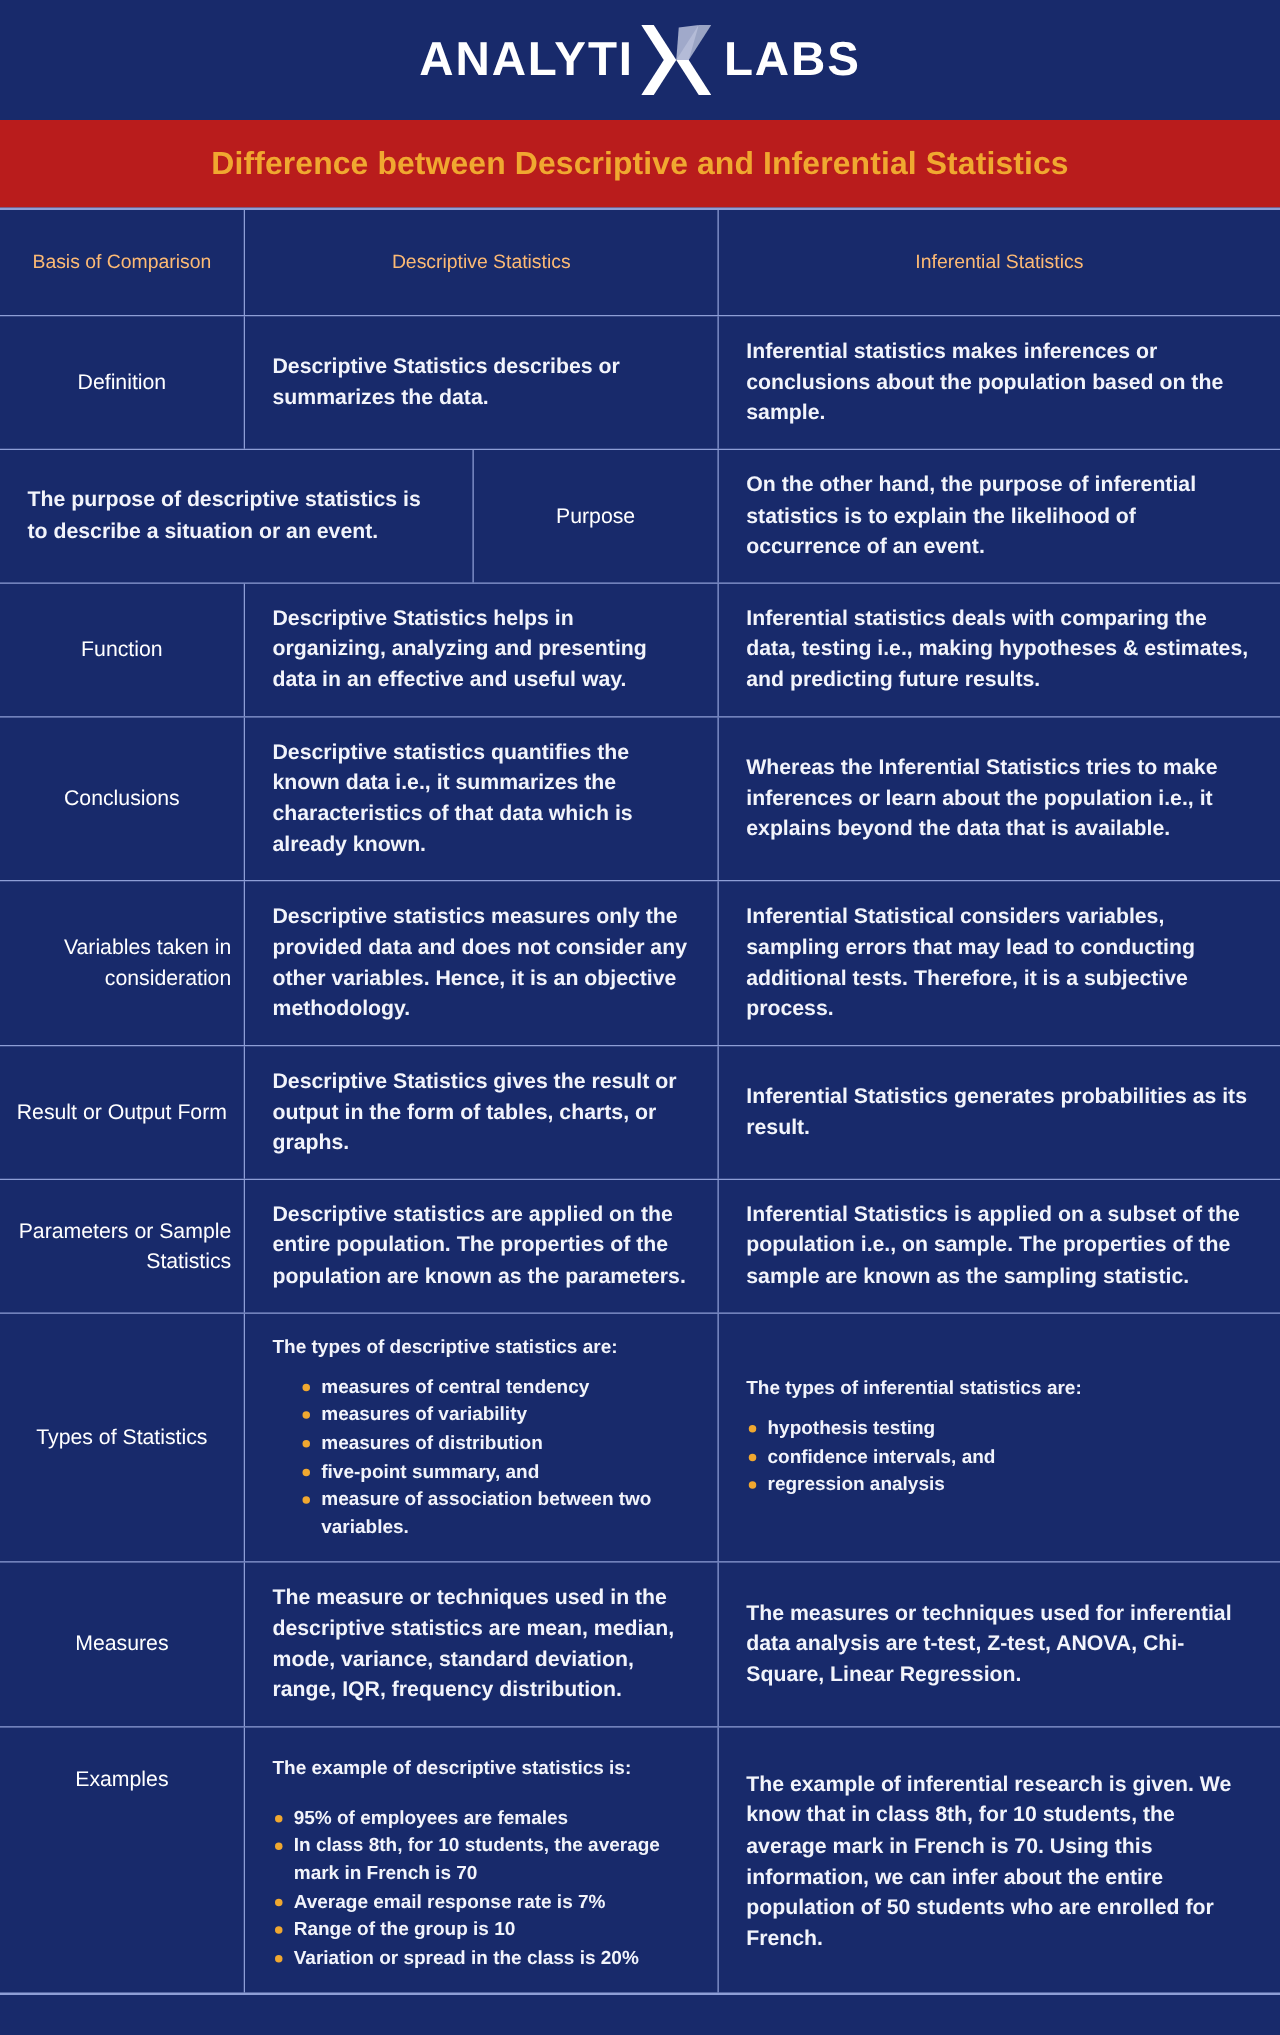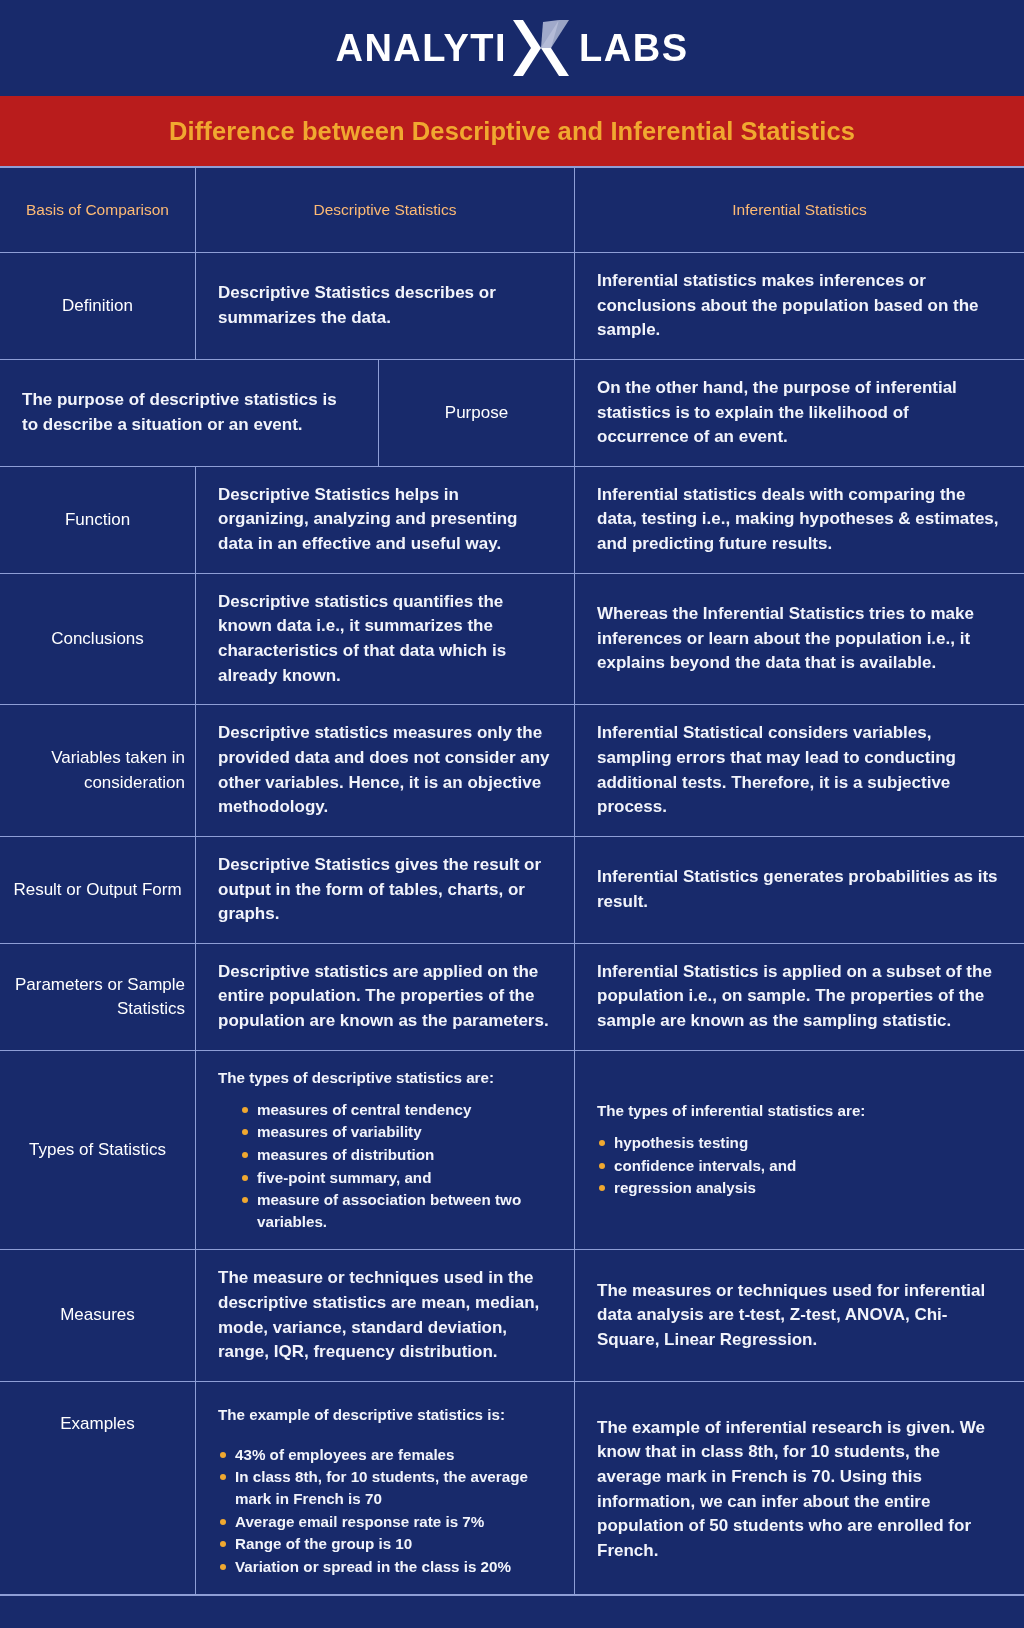--- a/index.html
+++ b/index.html
@@ -344,21 +344,21 @@
     </div>
 
     <div class="row">
       <div class="cell col-basis" style="justify-content:flex-start; padding-top:30px;">
         <div class="basis-text">Examples</div>
       </div>
       <div class="cell col-desc" style="justify-content:flex-start; padding-top:22px;">
         <div class="lead-in">The example of descriptive statistics is:</div>
         <div class="spacer-8"></div>
         <ul class="bullets">
-          <li>43% of employees are females</li>
+          <li>95% of employees are females</li>
           <li>In class 8th, for 10 students, the average mark in French is 70</li>
           <li>Average email response rate is 7%</li>
           <li>Range of the group is 10</li>
           <li>Variation or spread in the class is 20%</li>
         </ul>
       </div>
       <div class="cell col-inf" style="justify-content:flex-start; padding-top:34px;">
         <div class="body-text">The example of inferential research is given. We know that in class 8th, for 10 students, the average mark in French is 70. Using this information, we can infer about the entire population of 50 students who are enrolled for French.</div>
       </div>
     </div>

